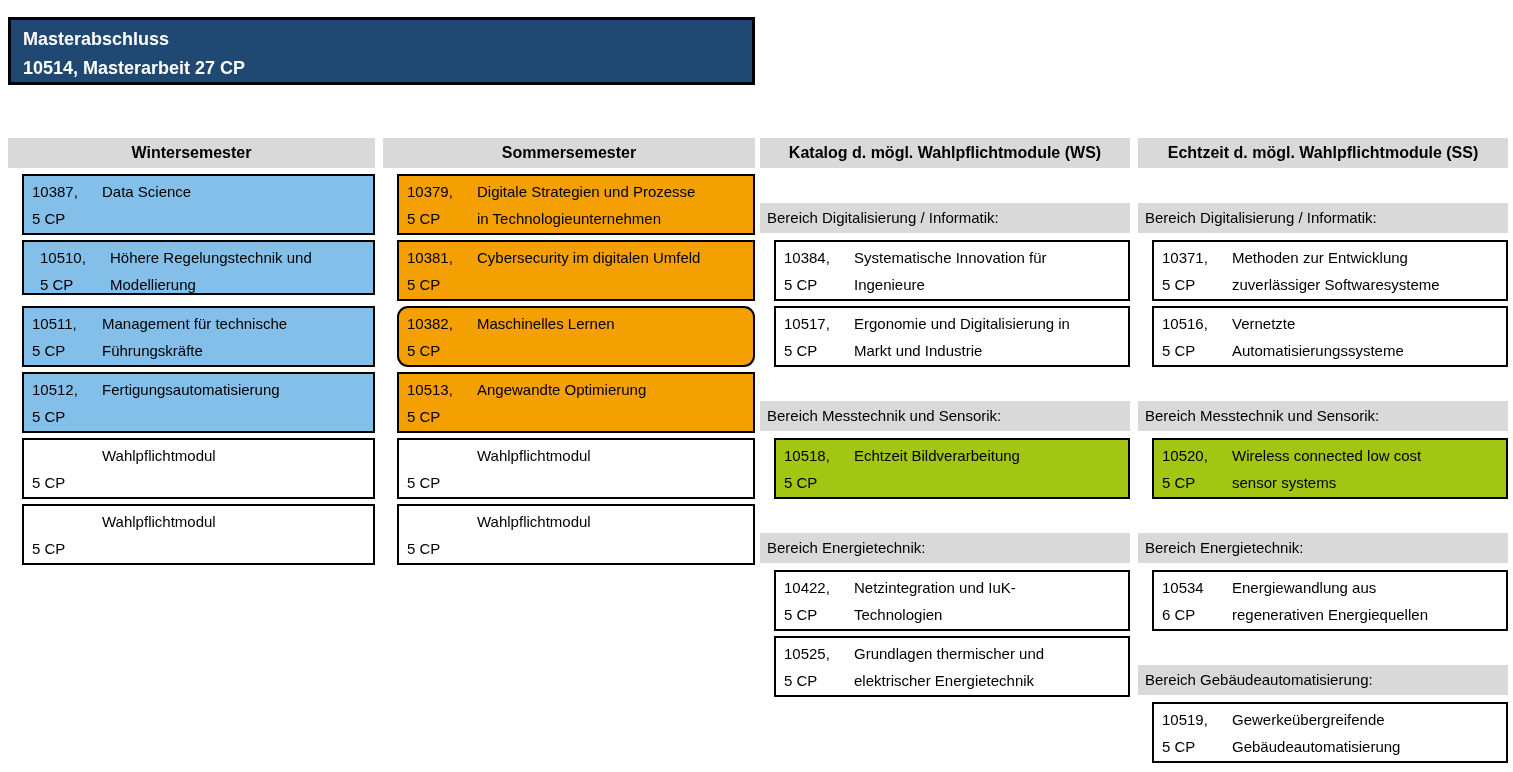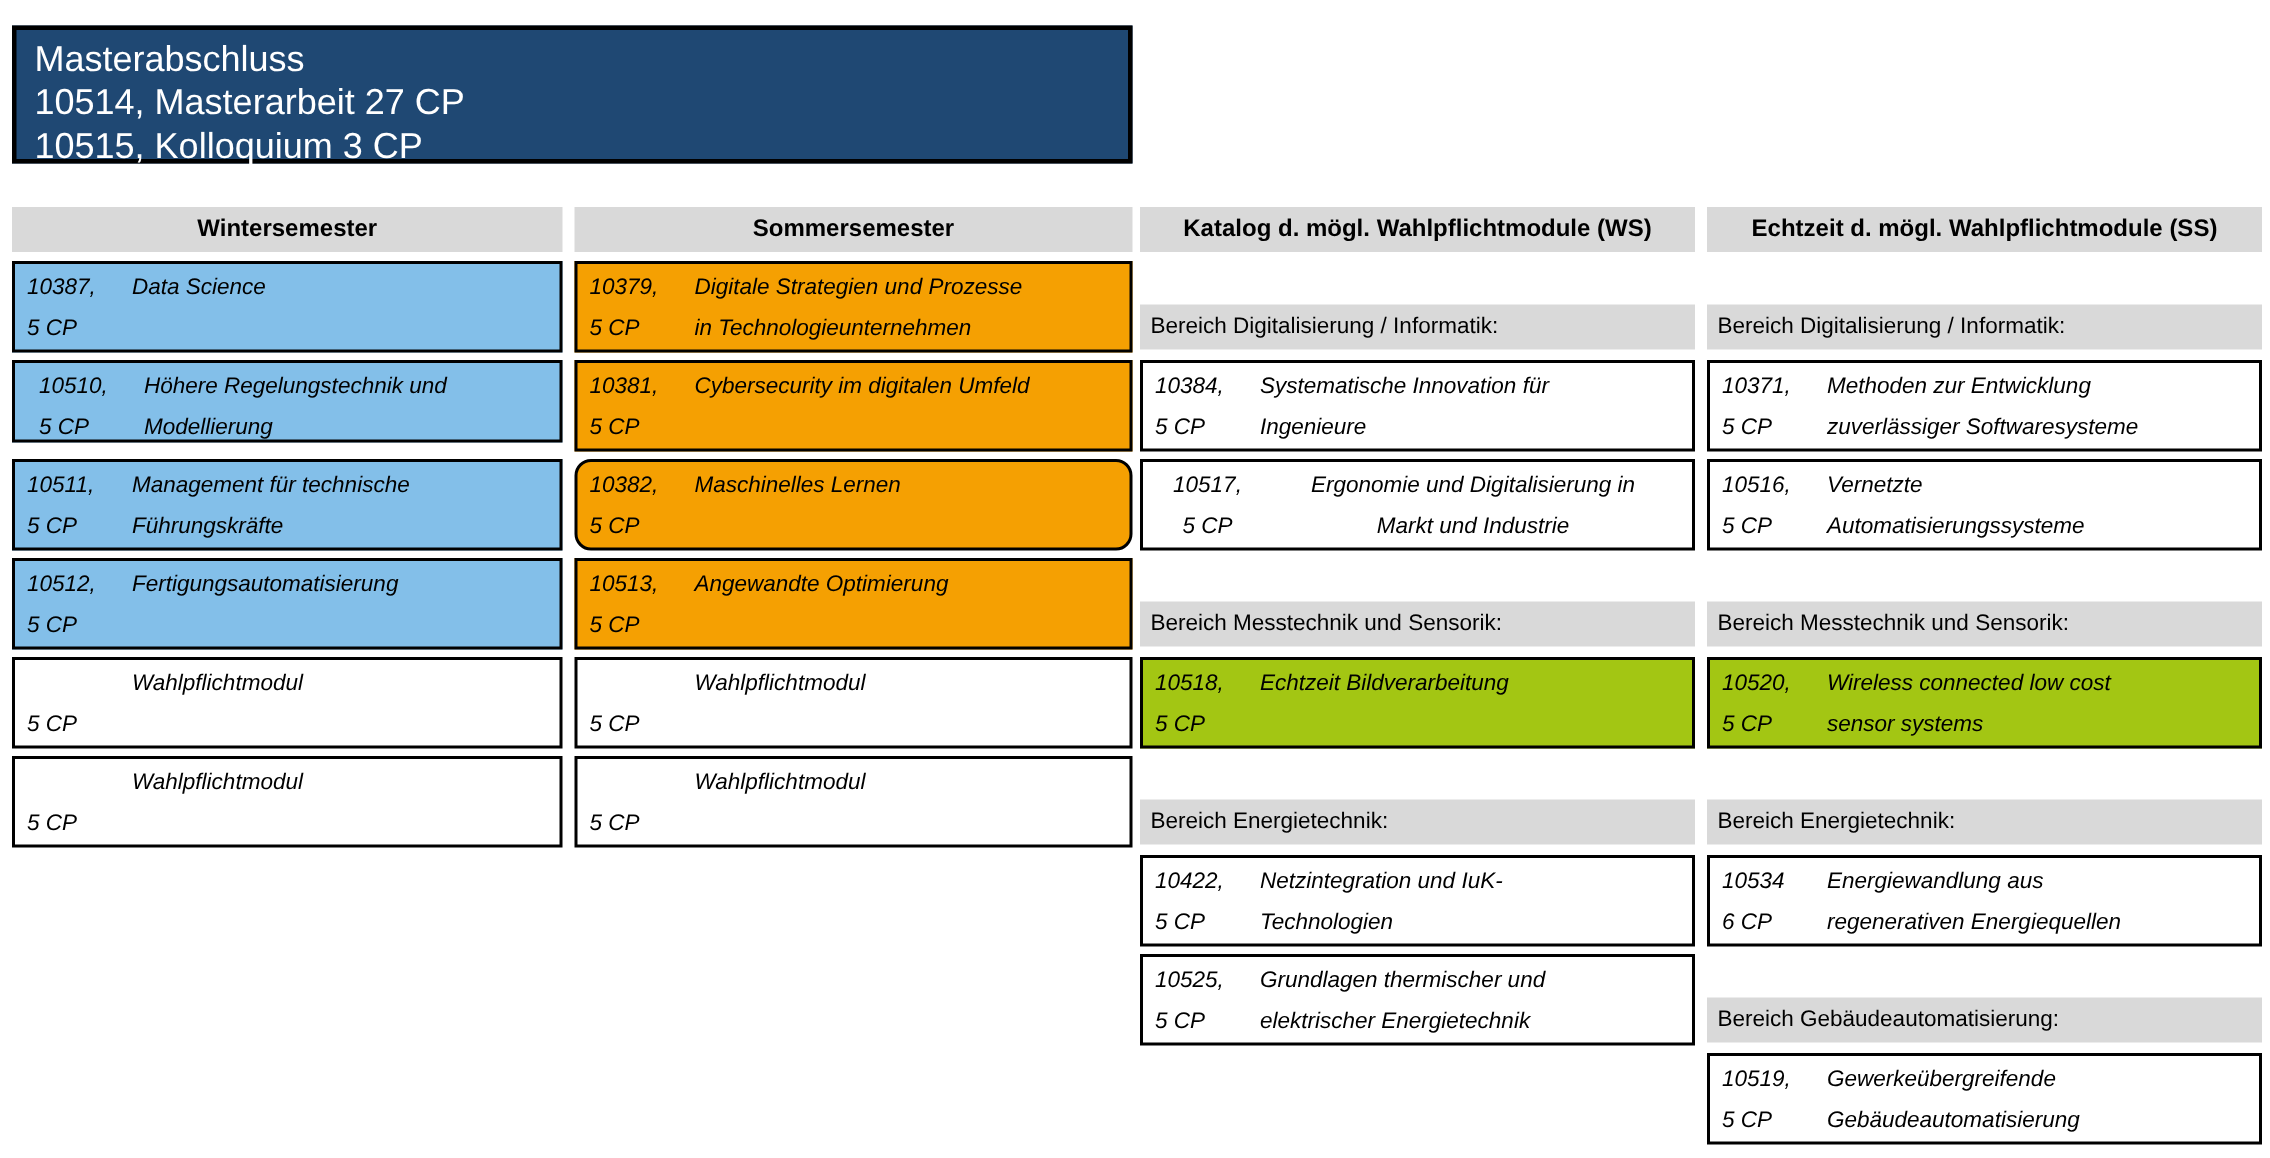--- a/index.html
+++ b/index.html
@@ -3,48 +3,47 @@
 <meta charset="utf-8">
 <style>
   html,body{margin:0;padding:0;}
   body{
     width:1513px;height:772px;position:relative;overflow:hidden;
     background:#ffffff;
     font-family:"Liberation Sans","DejaVu Sans",sans-serif;
     color:#000;
   }
   .master{
-    position:absolute;left:8px;top:17px;width:747px;height:92px;
+    position:absolute;left:8px;top:17px;width:747px;height:68px;
     box-sizing:border-box;border:3px solid var(--border-black,#000);
     background:var(--header-blue,#1F4873);
-    color:#fff;font-weight:normal;font-size:24px;
+    color:#fff;font-weight:bold;font-size:18px;
     padding:5px 0 0 12px;line-height:29px;
   }
   .column{position:absolute;top:0;height:100%;}
   .c0{left:8px;width:367px;}
   .c1{left:383px;width:372px;}
   .c2{left:760px;width:370px;}
   .c3{left:1138px;width:370px;}
   .col-header{
     position:absolute;top:138px;height:30px;left:0;right:0;
     background:var(--band-gray,#D9D9D9);
     font-weight:bold;font-size:16px;text-align:center;line-height:30px;
   }
   .band{
     position:absolute;left:0;right:0;
     background:var(--band-gray,#D9D9D9);
     font-size:15px;line-height:30px;padding-left:7px;box-sizing:border-box;
   }
   .module{
-    position:absolute;left:0;right:0;
+    position:absolute;left:14px;right:0;
     box-sizing:border-box;border:2px solid var(--border-black,#000);
     display:grid;grid-template-columns:70px 1fr;grid-template-rows:27px 27px;
     padding:4px 4px 0 8px;font-size:15px;line-height:24px;
     overflow:hidden;
-    font-style:italic;
   }
   .bg-blue{background:var(--module-blue,#83BFE9);}
   .bg-orange{background:var(--module-orange,#F5A002);}
   .bg-green{background:var(--module-green,#A3C613);}
   .bg-white{background:#ffffff;}
   .module .code{grid-column:1;grid-row:1;white-space:nowrap;}
   .module .t1{grid-column:2;grid-row:1;white-space:nowrap;}
   .module .cp{grid-column:1;grid-row:2;white-space:nowrap;}
   .module .t2{grid-column:2;grid-row:2;white-space:nowrap;}
 </style>
@@ -141,21 +140,21 @@
 
   <div class="column c2">
     <div class="col-header">Katalog d. mögl. Wahlpflichtmodule (WS)</div>
   <div class="band" style="top: 203px; height: 30px;">Bereich Digitalisierung / Informatik:</div>
       <div class="module bg-white" style="top: 240px; height: 61px;">
         <div class="code">10384,</div>
         <div class="t1">Systematische Innovation für</div>
         <div class="cp">5 CP</div>
         <div class="t2">Ingenieure</div>
       </div>
-      <div class="module bg-white" style="top: 306px; height: 61px; text-align: center;">
+      <div class="module bg-white" style="top: 306px; height: 61px;">
         <div class="code">10517,</div>
         <div class="t1">Ergonomie und Digitalisierung in</div>
         <div class="cp">5 CP</div>
         <div class="t2">Markt und Industrie</div>
       </div>
       <div class="band" style="top: 401px; height: 30px;">Bereich Messtechnik und Sensorik:</div>
       <div class="module bg-green" style="top: 438px; height: 61px;">
         <div class="code">10518,</div>
         <div class="t1">Echtzeit Bildverarbeitung</div>
         <div class="cp">5 CP</div>

